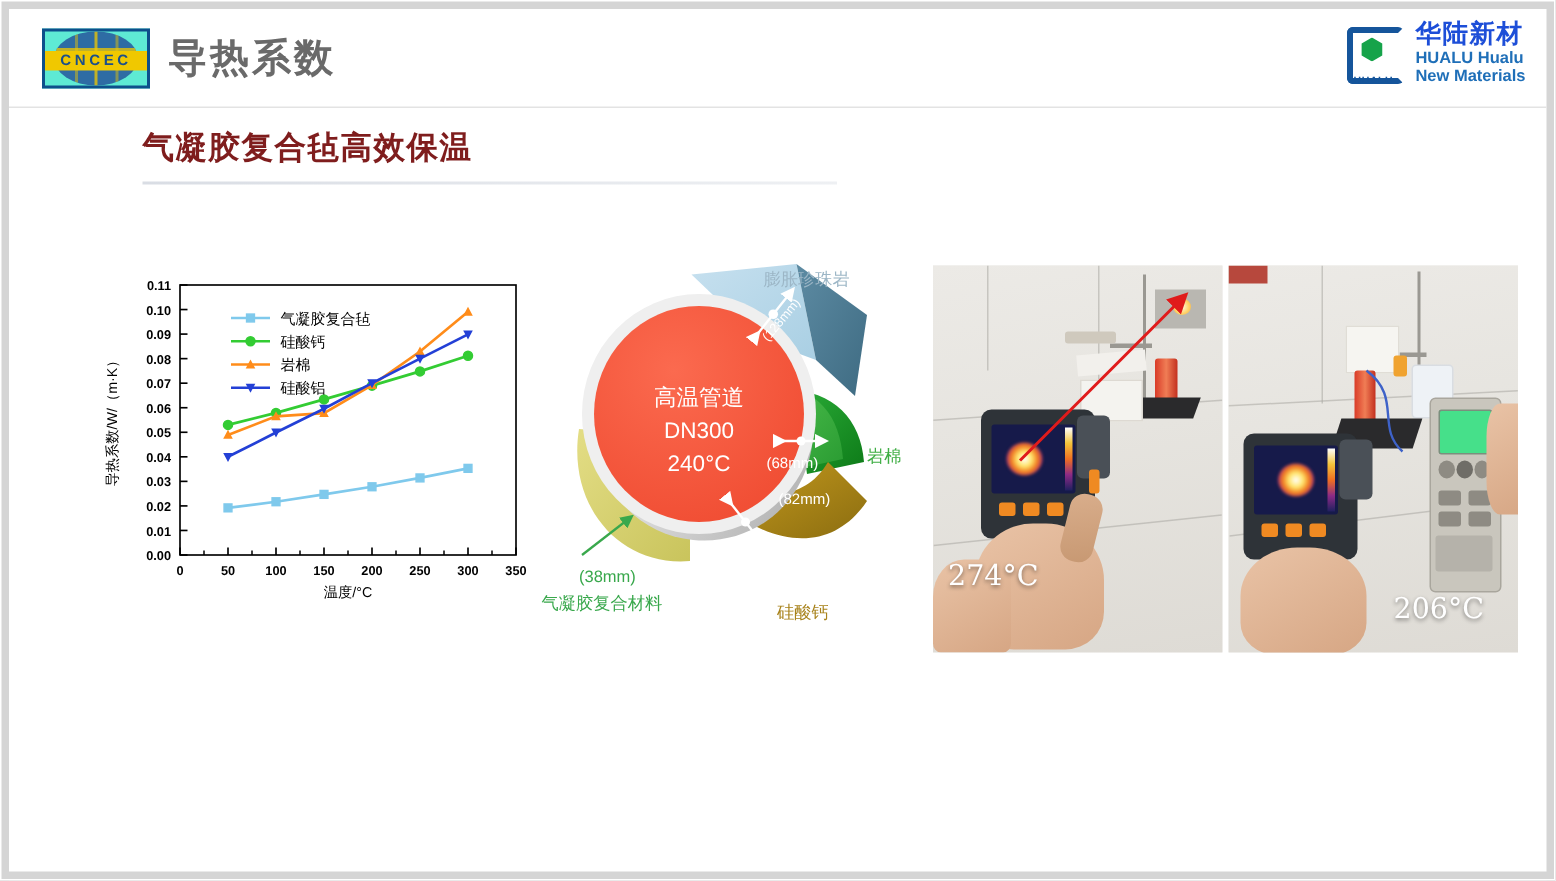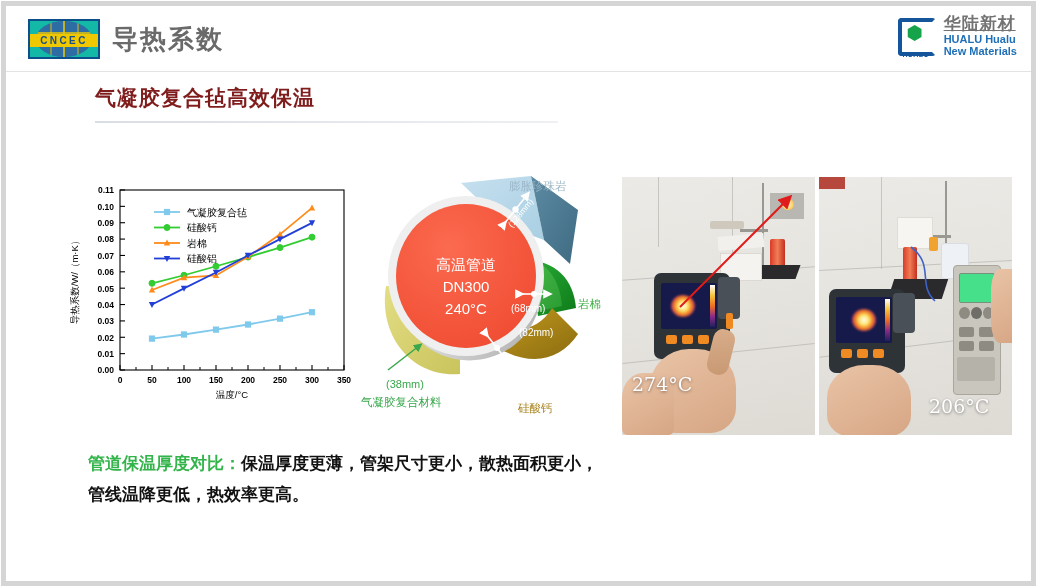--- a/index.html
+++ b/index.html
@@ -13,21 +13,21 @@
     box-shadow:inset 0 0 0 1px #fff;
   }
   .edge-l{position:absolute;left:0;top:0;width:6px;height:587px;background:#d5d5d5;}
   .edge-r{position:absolute;right:0;top:0;width:6px;height:587px;background:#d5d5d5;}
   .edge-t{position:absolute;left:0;top:0;width:1037px;height:6px;background:#d5d5d5;}
   .edge-b{position:absolute;left:0;bottom:0;width:1037px;height:6px;background:#d5d5d5;}
 
   
   .hdr-rule{position:absolute;left:6px;top:71px;width:1025px;height:1px;background:#e3e3e3;}
   .logo-left{position:absolute;left:28px;top:19px;display:flex;align-items:center;gap:12px;}
-  .cnlogo{width:72px;height:40px;background:#14b8a6;border:2px solid #0d4f8b;position:relative;
+  .cnlogo{width:72px;height:40px;background:#5eead4;border:2px solid #0d4f8b;position:relative;
           box-sizing:border-box;}
   .cnlogo .globe{position:absolute;left:50%;top:50%;transform:translate(-50%,-50%);
       width:56px;height:36px;border-radius:50%;background:#2e6ca4;overflow:hidden;}
   .cnlogo .globe span{position:absolute;background:rgba(240,200,0,.75);}
   .cnlogo .g1{left:0;top:11px;width:56px;height:1.5px;}
   .cnlogo .g2{left:0;top:22px;width:56px;height:1.5px;}
   .cnlogo .g3{left:27px;top:0;width:1.5px;height:36px;}
   .cnlogo .g4{left:14px;top:0;width:1.5px;height:36px;opacity:.6;}
   .cnlogo .g5{left:41px;top:0;width:1.5px;height:36px;opacity:.6;}
   .cnlogo .band{position:absolute;left:0;top:13px;width:68px;height:13px;background:#f0c800;}
@@ -38,21 +38,21 @@
 
   .logo-right{position:absolute;right:20px;top:14px;display:flex;align-items:center;gap:8px;}
   .hualu-mark{width:40px;height:40px;position:relative;}
   .hualu-mark .sq{position:absolute;left:2px;top:2px;width:30px;height:30px;
       border:4px solid #15559b;border-radius:4px;border-right-color:transparent;}
   .hualu-mark .hex{position:absolute;left:11px;top:9px;width:16px;height:16px;background:#16a34a;
       clip-path:polygon(50% 0,93% 25%,93% 75%,50% 100%,7% 75%,7% 25%);}
   .hualu-mark .tag{position:absolute;left:0;bottom:-2px;width:40px;text-align:center;
       font:700 7px/7px "Liberation Sans",sans-serif;color:#15559b;letter-spacing:.4px;}
   .hualu-txt{display:flex;flex-direction:column;line-height:1.05;}
-  .hualu-cn{font:700 17px/1.1 "DejaVu Sans",sans-serif;color:#737373;letter-spacing:1px;text-decoration:underline;}
+  .hualu-cn{font:700 17px/1.1 "DejaVu Sans",sans-serif;color:#1d4ed8;letter-spacing:1px;}
   .hualu-en1{font:700 11px/1.15 "Liberation Sans",sans-serif;color:#1f6fb8;}
   .hualu-en2{font:700 11px/1.15 "Liberation Sans",sans-serif;color:#1f6fb8;}
 
   
   .title{position:absolute;left:95px;top:86px;font:700 21px/1.2 "DejaVu Sans",sans-serif;
         color:#7f1d1d;letter-spacing:1px;}
   .title-rule{position:absolute;left:95px;top:121px;width:463px;height:2px;
         background:linear-gradient(to right,#d9dde4,#eef0f3);}
 
   
@@ -413,16 +413,13 @@
       <div class="meter-btn" style="left:140px;top:164px;width:15px;height:10px;"></div>
       <div class="meter-btn" style="left:160px;top:164px;width:15px;height:10px;"></div>
       <div style="position:absolute;left:138px;top:180px;width:38px;height:24px;background:#b5b2aa;
                   border-radius:2px;"></div>
       <div class="hand" style="left:172px;top:92px;width:30px;height:74px;border-radius:30% 10% 10% 30%;"></div>
 
       <div class="temp-label" style="left:110px;top:220px;">206°C</div>
     </div>
   </div>
 
-  <div class="caption">
-    <span class="cap-green">管道保温厚度对比：</span><span>保温厚度更薄，管架尺寸更小，散热面积更小，管线温降更低，热效率更高。</span>
-  </div>
 </div>
 
 </body></html>

